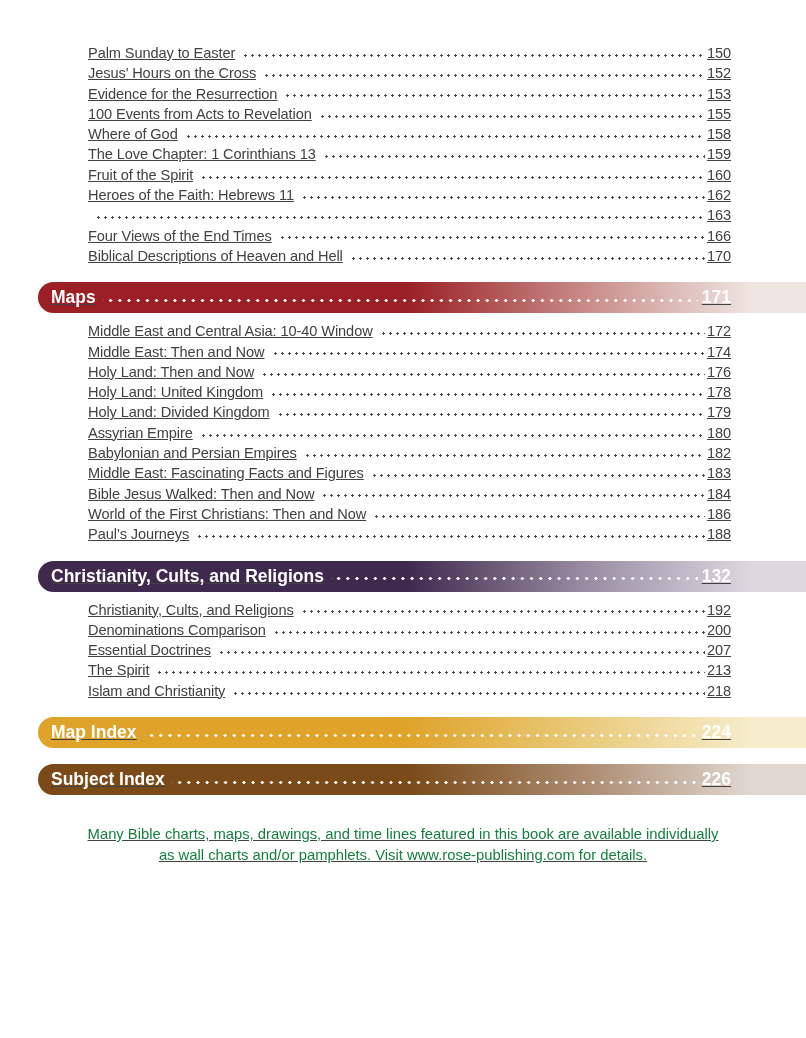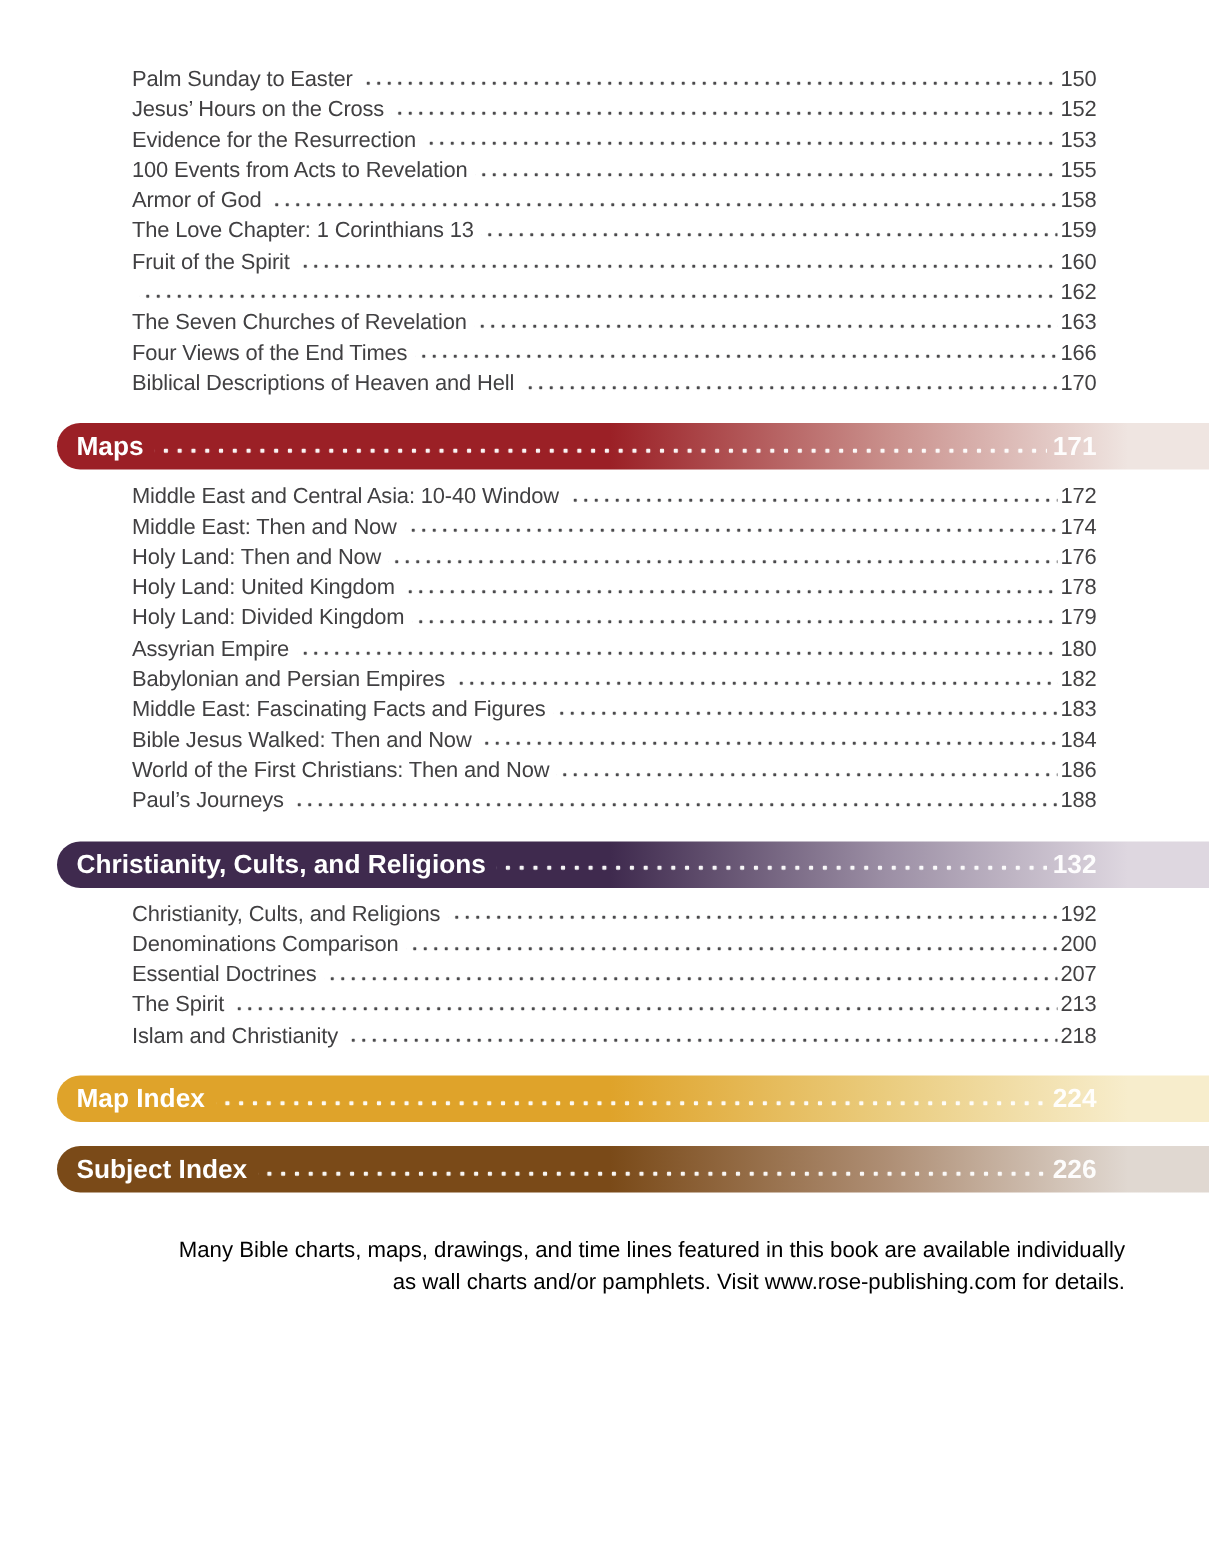--- a/index.html
+++ b/index.html
@@ -8,20 +8,21 @@
     background: #ffffff;
   }
   .page {
     position: relative;
     width: 806px;
     height: 1038px;
     background: #ffffff;
     font-family: "Liberation Sans", sans-serif;
     color: #414042;
     overflow: hidden;
+    text-decoration: underline;
   }
   .toc {
     padding-top: 43px;
   }
   .toc-section { }
   
   .entries {
     list-style: none;
     margin: 0 75px 0 88px;
     padding: 0;
@@ -64,24 +65,24 @@
     background-repeat: repeat-x;
     background-position: 3px calc(100% - 8px);
   }
   .banner-page {
     white-space: nowrap;
     color: rgba(255,255,255,0.95);
   }
   
   .footer {
     margin: 29px 56px 0 56px;
-    text-align: right;
+    text-align: center;
     font-size: 14.8px;
     line-height: 20.8px;
-    color: #000000;
+    color: #15803d;
   }
 </style>
 </head>
 <body>
 
 <div class="page">
   <main class="toc">
     <div id="sections">
   <section class="toc-section">
 
@@ -104,44 +105,44 @@
     <span class="entry-page">153</span>
   </li>
 
   <li class="entry">
     <span class="entry-title">100 Events from Acts to Revelation</span>
     <span class="entry-dots"></span>
     <span class="entry-page">155</span>
   </li>
 
   <li class="entry">
-    <span class="entry-title">Armor of God</span>
+    <span class="entry-title">Where of God</span>
     <span class="entry-dots"></span>
     <span class="entry-page">158</span>
   </li>
 
   <li class="entry">
     <span class="entry-title">The Love Chapter: 1 Corinthians 13</span>
     <span class="entry-dots"></span>
     <span class="entry-page">159</span>
   </li>
 
   <li class="entry">
     <span class="entry-title">Fruit of the Spirit</span>
     <span class="entry-dots"></span>
     <span class="entry-page">160</span>
   </li>
 
   <li class="entry">
+    <span class="entry-title">Heroes of the Faith: Hebrews 11</span>
     <span class="entry-dots"></span>
     <span class="entry-page">162</span>
   </li>
 
   <li class="entry">
-    <span class="entry-title">The Seven Churches of Revelation</span>
     <span class="entry-dots"></span>
     <span class="entry-page">163</span>
   </li>
 
   <li class="entry">
     <span class="entry-title">Four Views of the End Times</span>
     <span class="entry-dots"></span>
     <span class="entry-page">166</span>
   </li>
 

